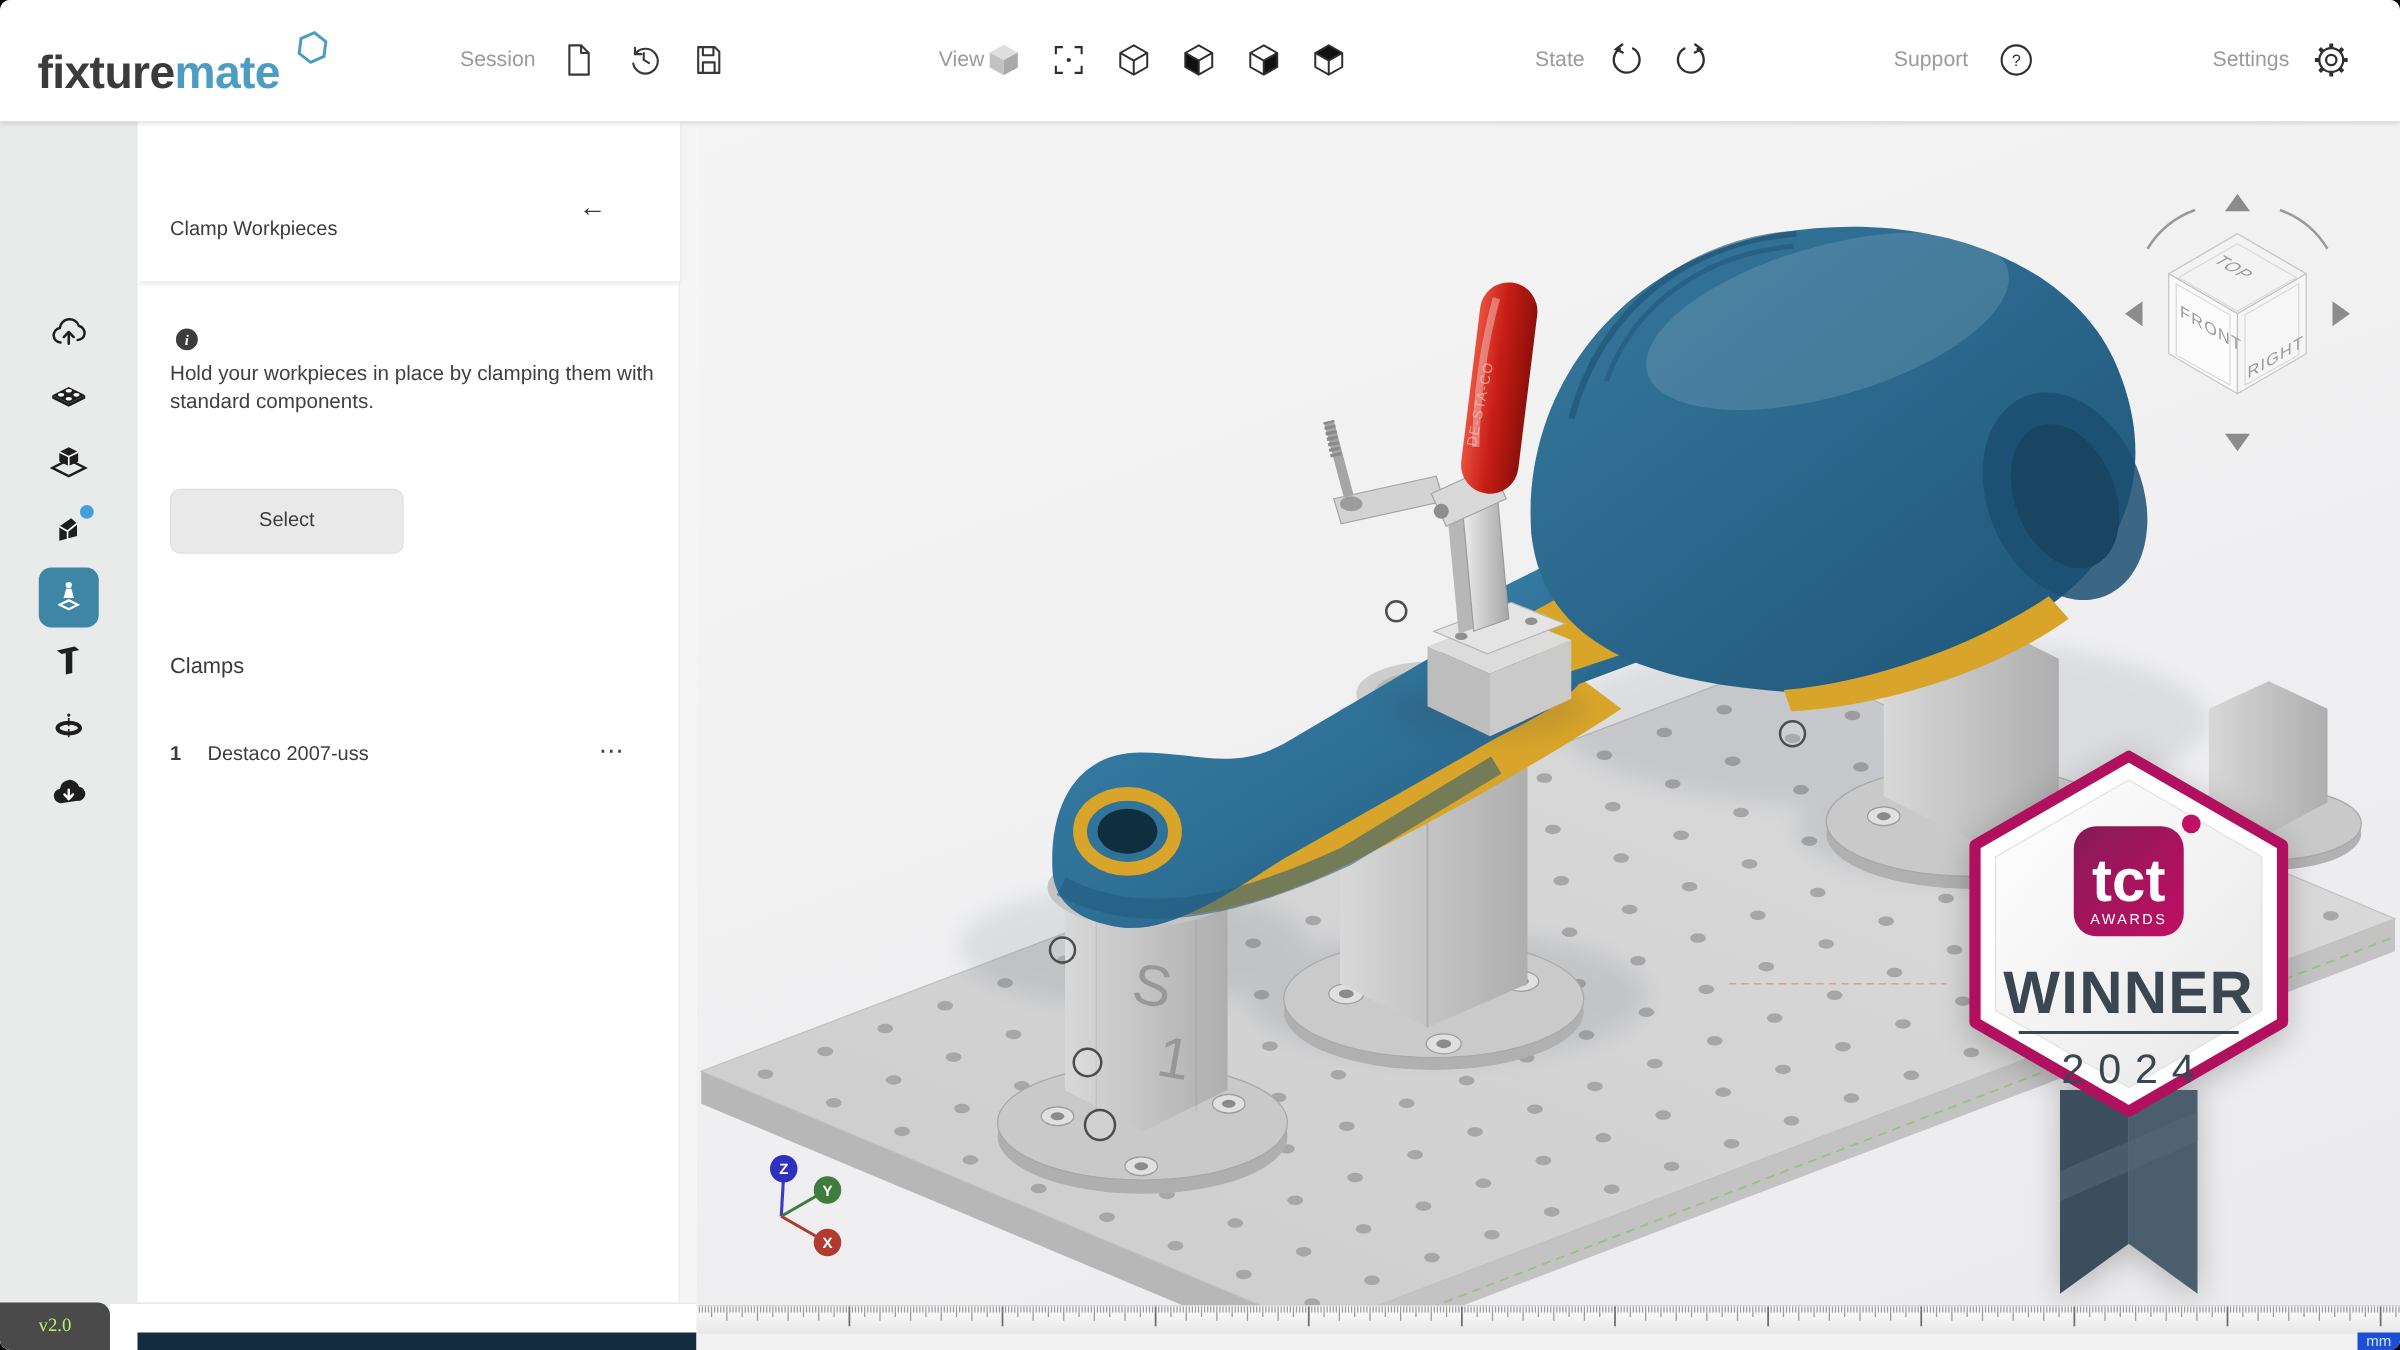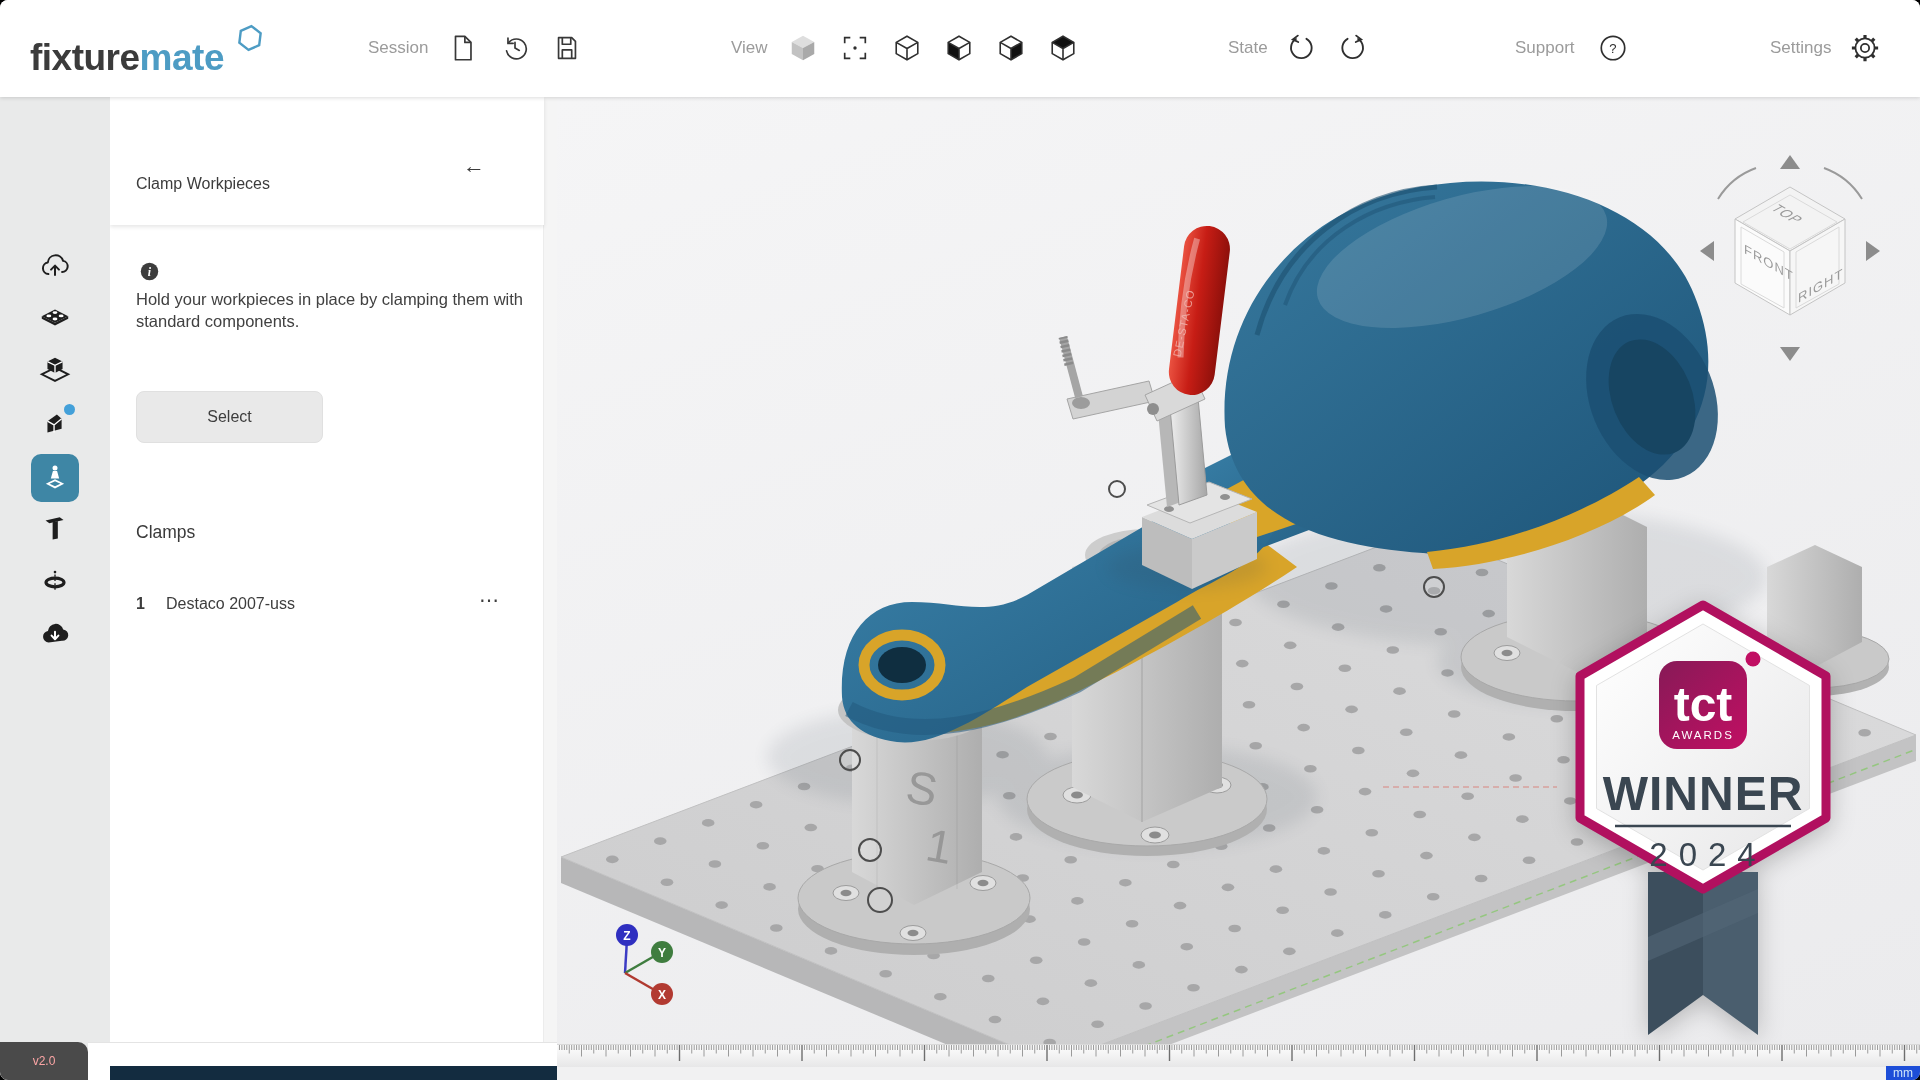--- a/index.html
+++ b/index.html
@@ -20,22 +20,22 @@
   .sidebar{position:absolute;left:0;top:97px;width:110px;bottom:0;background:#e9eaea;z-index:25;}
   .side-item{position:absolute;left:38px;width:34px;height:34px;cursor:pointer;}
   .side-item svg{width:100%;height:100%;display:block;}
   .side-item.active{left:31px;width:48px;height:48px;background:#3e86a5;border-radius:10px;
                     display:flex;align-items:center;justify-content:center;}
   .side-item.active svg{width:30px;height:30px;}
   .side-item .dot{position:absolute;right:-3px;top:-3px;width:11px;height:11px;border-radius:50%;
                   background:#43a0d9;}
   .user-item{position:absolute;left:37px;top:981px;width:36px;height:36px;cursor:pointer;}
   .version-badge{position:absolute;left:0;top:1042px;width:88px;height:38px;background:#4a4a4a;
-                 color:#fca5a5;font-size:12px;display:flex;align-items:center;justify-content:center;
-                 border-top-right-radius:10px;z-index:40;}
+                 color:#bef264;font-size:15px;display:flex;align-items:center;justify-content:center;
+                 border-top-right-radius:10px;z-index:40;font-family:Liberation Serif, serif;}
   
   .panel{position:absolute;left:110px;top:97px;width:447px;bottom:0;background:#fff;z-index:20;}
   .panel-gutter{position:absolute;top:0;right:0;width:13px;bottom:0;background:#f5f5f5;border-left:1px solid #ececec;}
   .panel-header{position:absolute;left:0;top:0;right:13px;height:128px;background:#fff;
                 box-shadow:0 2px 4px rgba(0,0,0,.10);}
   .panel-title{position:absolute;left:26px;top:78px;margin:0;font-size:16px;font-weight:400;color:#3c3c3c;}
   .back-btn{position:absolute;right:59px;top:58px;border:none;background:none;font-size:22px;
             color:#3b3b3b;cursor:pointer;padding:0;line-height:1;}
   .info-icon{position:absolute;left:30px;top:165px;width:19px;height:19px;}
   .desc{position:absolute;left:26px;top:192px;width:390px;font-size:16.5px;line-height:1.33;
@@ -101,21 +101,21 @@
           </svg>
         </span>
         <span class="tb-icon">
           <svg viewBox="0 0 32 32" fill="none" stroke="#383838" stroke-width="1.8" stroke-linejoin="round">
             <path d="M7 5h14l4 4v18H7z" rx="2"></path>
             <path d="M11 5v7h9V5"></path>
             <path d="M11 27v-9h10v9"></path>
           </svg>
         </span>
       </div>
-    <span class="tb-label" style="left:731px">View</span>
+    <span class="tb-label" style="left:751px">View</span>
     <div class="tb-icons" style="left:788px">
         <span class="tb-icon">
           <svg viewBox="0 0 32 32">
             <polygon points="16,3 28,9.5 16,16 4,9.5" fill="#dedede"></polygon>
             <polygon points="4,9.5 16,16 16,29 4,22.5" fill="#c2c2c2"></polygon>
             <polygon points="28,9.5 16,16 16,29 28,22.5" fill="#a9a9a9"></polygon>
           </svg>
         </span>
         <span class="tb-icon">
           <svg viewBox="0 0 32 32" fill="none" stroke="#2f2f2f" stroke-width="1.8">

